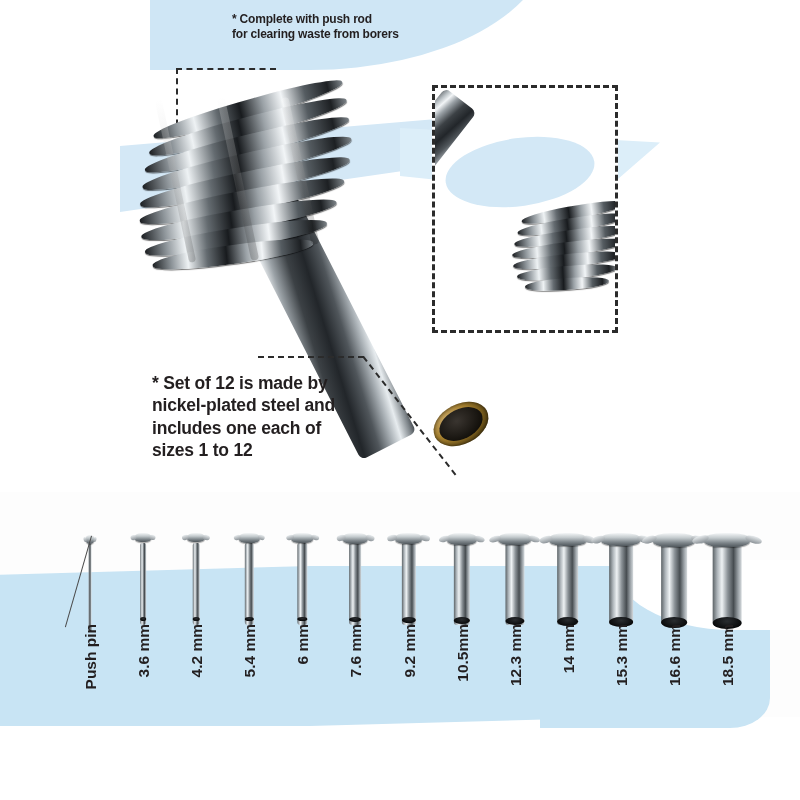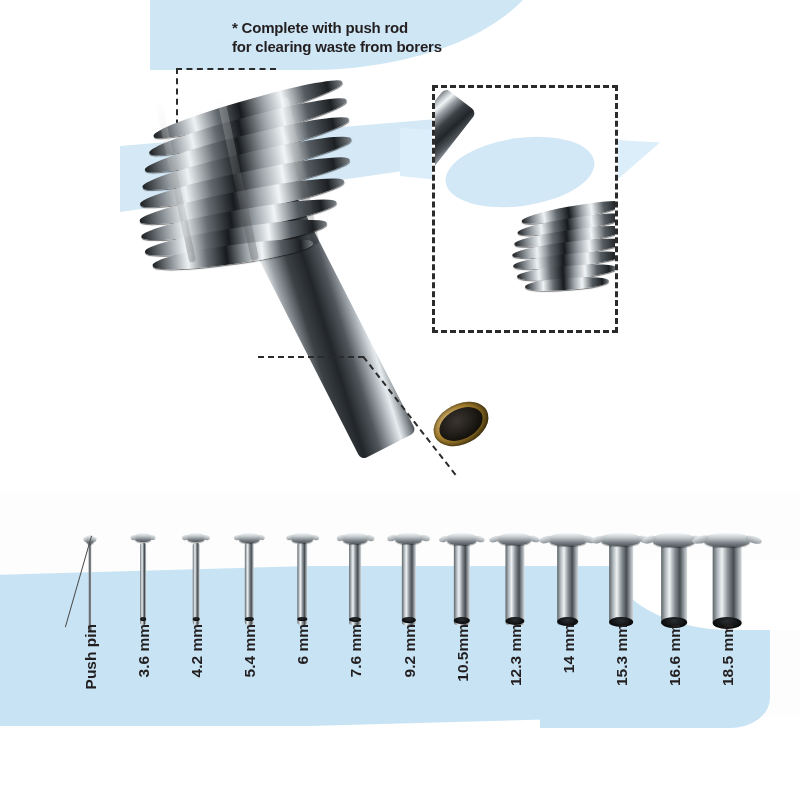--- a/index.html
+++ b/index.html
@@ -57,21 +57,21 @@
 
   
   .callout{
     position:absolute;
     color:#231f20;
     font-weight:bold;
     letter-spacing:-0.2px;
     white-space:pre;
     line-height:1.28;
   }
-  #callout-top{left:232px;top:18px;font-size:15px;}
+  #callout-top{left:232px;top:12px;font-size:12px;}
   #callout-bottom{left:152px;top:372px;font-size:17.5px;}
 
   
   .dash-h{
     position:absolute;height:0;
     border-top:2px dashed #2b2b2b;
   }
   .dash-v{
     position:absolute;width:0;
     border-left:2px dashed #2b2b2b;
@@ -221,20 +221,24 @@
       <div class="coil" style="left:1px; top:38px;width:114px;height:13px;transform:rotate(-7deg);"></div>
       <div class="coil" style="left:2px; top:50px;width:110px;height:13px;transform:rotate(-6deg);"></div>
       <div class="coil" style="left:6px; top:62px;width:100px;height:13px;transform:rotate(-5deg);"></div>
       <div class="coil" style="left:14px;top:74px;width:84px; height:12px;transform:rotate(-4deg);"></div>
     </div>
   </div>
 
   <div class="dash-h" style="left:258px;top:356px;width:106px;"></div>
   <div class="dash-diag" style="left:364px;top:356px;width:150px;transform:rotate(52deg);"></div>
 
+  <div class="callout" id="callout-bottom">* Set of 12 is made by
+nickel-plated steel and
+includes one each of
+sizes 1 to 12</div>
 
   <div class="strip-photo"></div>
   <div class="band-blue">
     <div class="band-inner"></div>
   </div>
   <div class="band-hook"></div>
   <div class="band-hook-cut"></div>
 
   <div id="borer-row">
       <div class="borer" style="left: 50px; top: 533px; width: 80px; height: 102px;">

